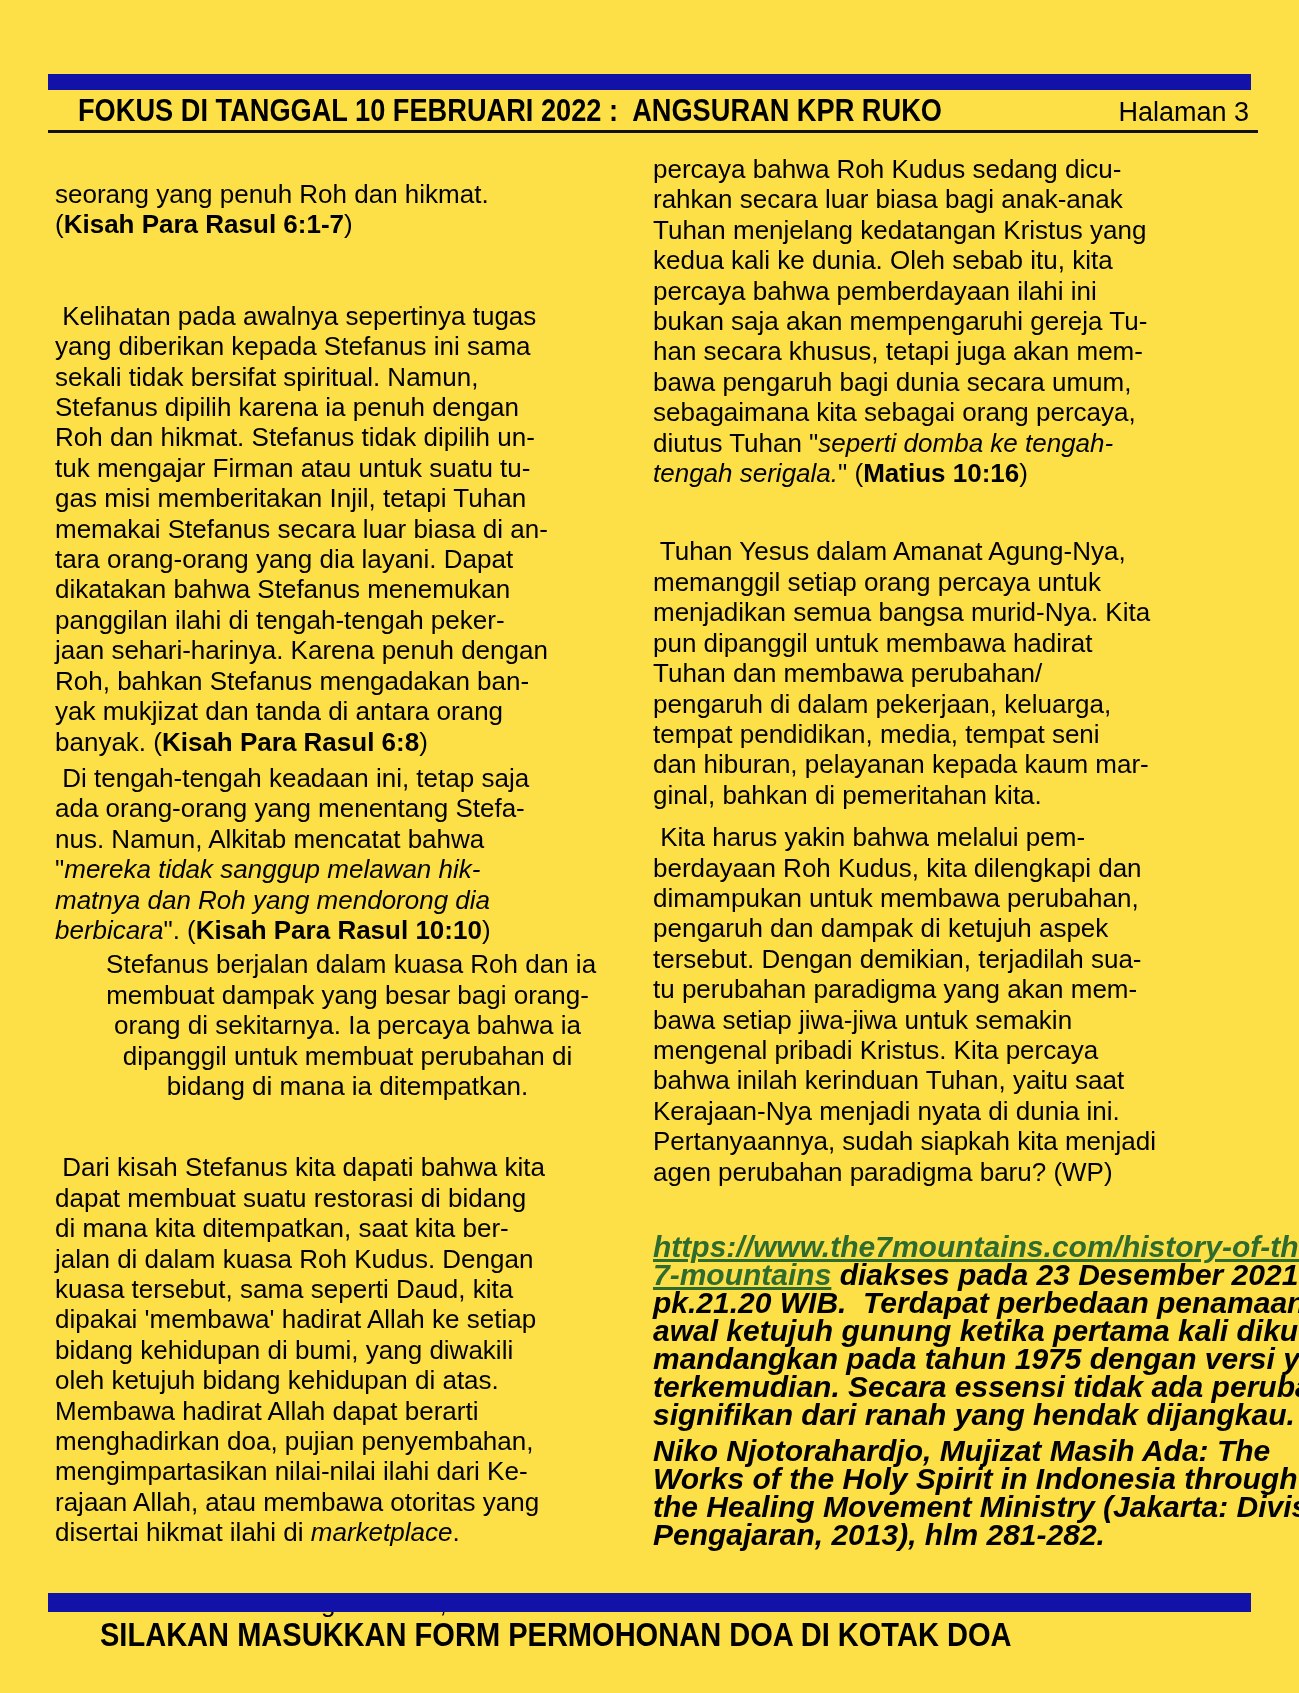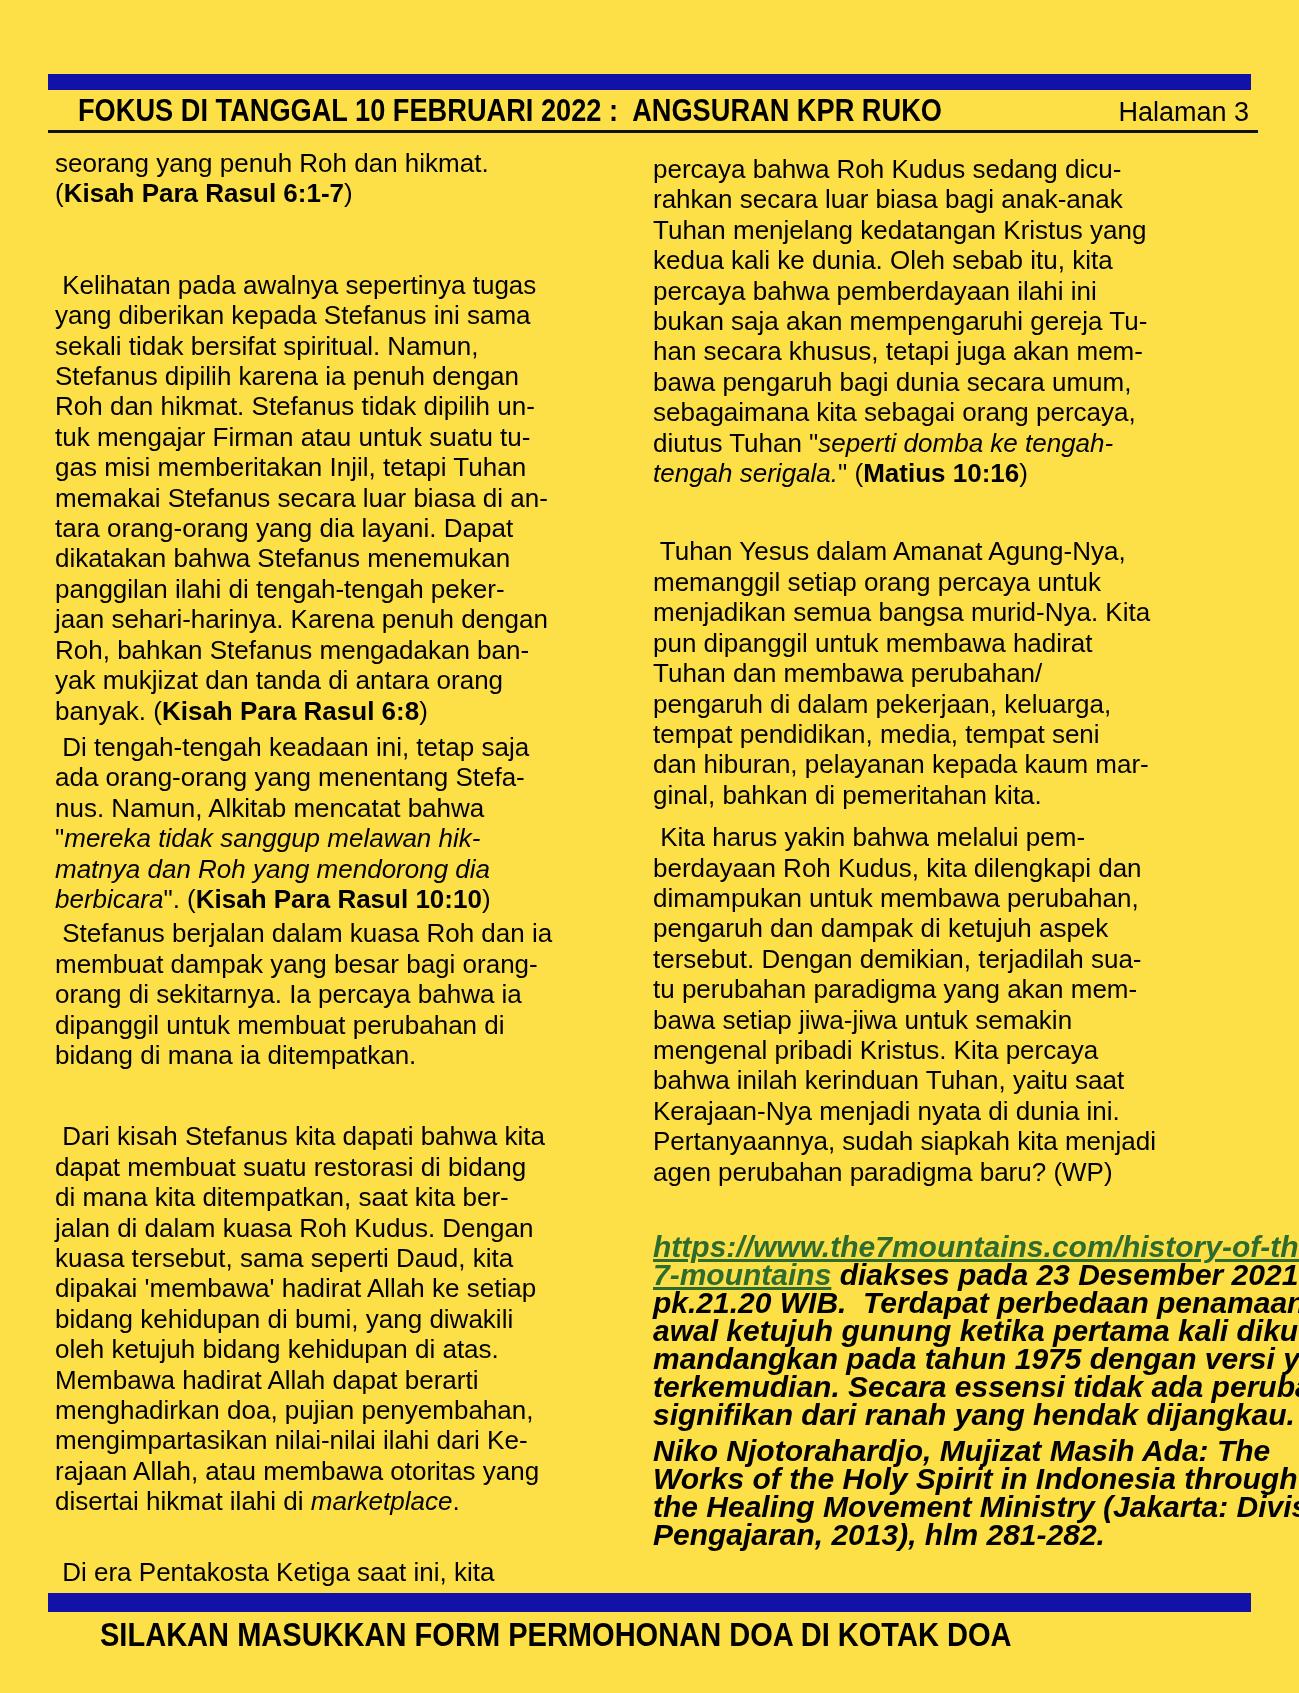--- a/index.html
+++ b/index.html
@@ -37,41 +37,41 @@
     top:97px; right:50px;
     font-size:27px; font-weight:normal;
     white-space:pre;
   }
   .columns {
     position:absolute;
     top:140px; left:55px;
     display:flex;
   }
   .col { flex:none; }
-  .col.left  { width:585px; padding-top:8px; }
+  .col.left  { width:585px; padding-top:8px;margin-top:31px; }
   .col.right { width:598px; margin-left:13px; padding-top:14px; }
   p { margin:0; }
   .body {
     font-size:26px; line-height:30.4px;
     white-space:pre;
   }
   .footnote {
     font-size:30px; line-height:28px;
     font-weight:bold; font-style:italic;
     white-space:pre;
   }
   
   .gap-xl { margin-top:61px; }
   .gap-lg { margin-top:51px; }
   .gap-l2 { margin-top:48px; }
   .gap-l3 { margin-top:46px; }
   .gap-l4 { margin-top:40px; }
   .gap-md { margin-top:12px; }
   .gap-sm { margin-top:6px; }
-  .gap-s2 { margin-top:4px; }
+  .gap-s2 { margin-top:4px;text-align:center; }
   .gap-s3 { margin-top:8px; }
   .footer {
     position:absolute;
     top:1616px; left:100px;
     font-size:33px; font-weight:bold;
     white-space:pre;
     transform:scale(0.88,1); transform-origin:left top;
   }
 </style>
 </head>

